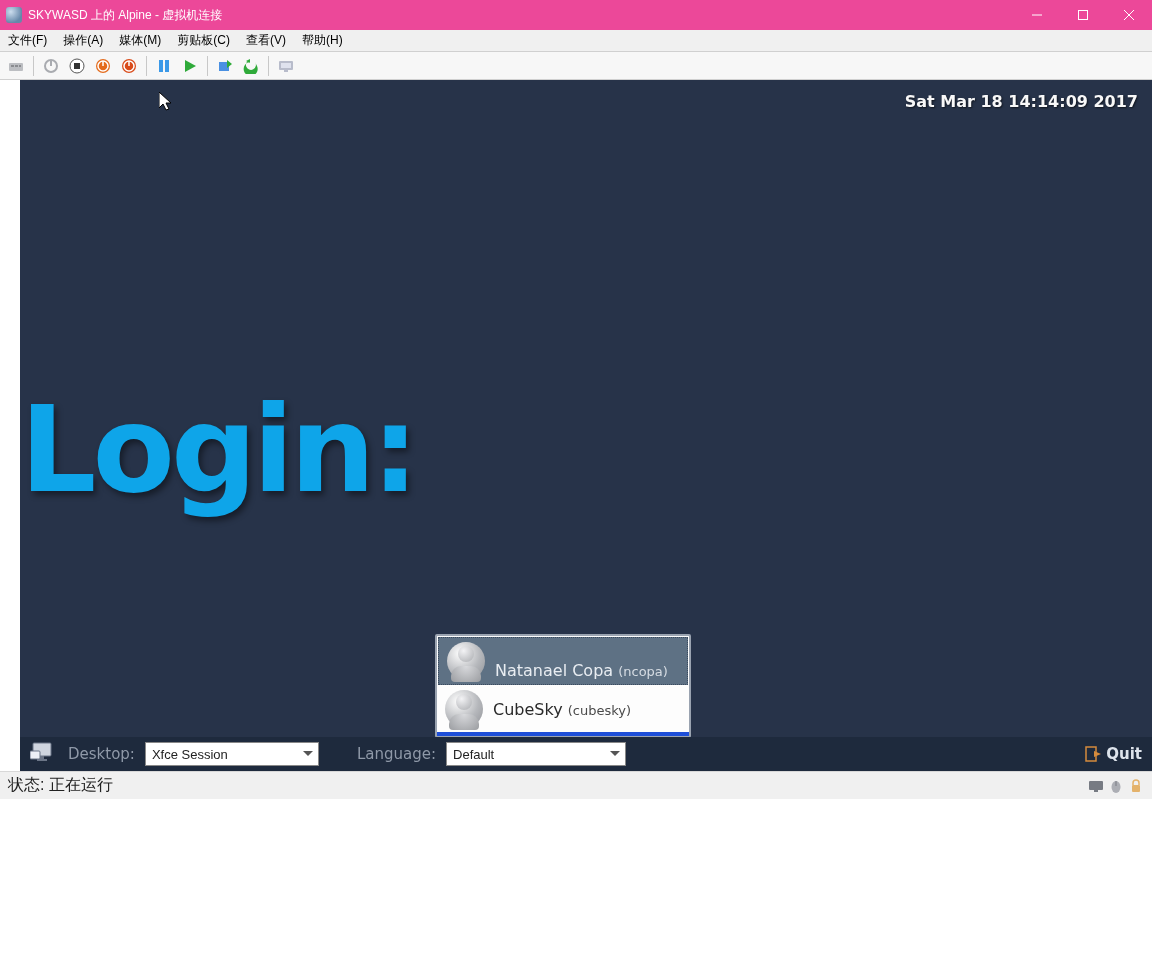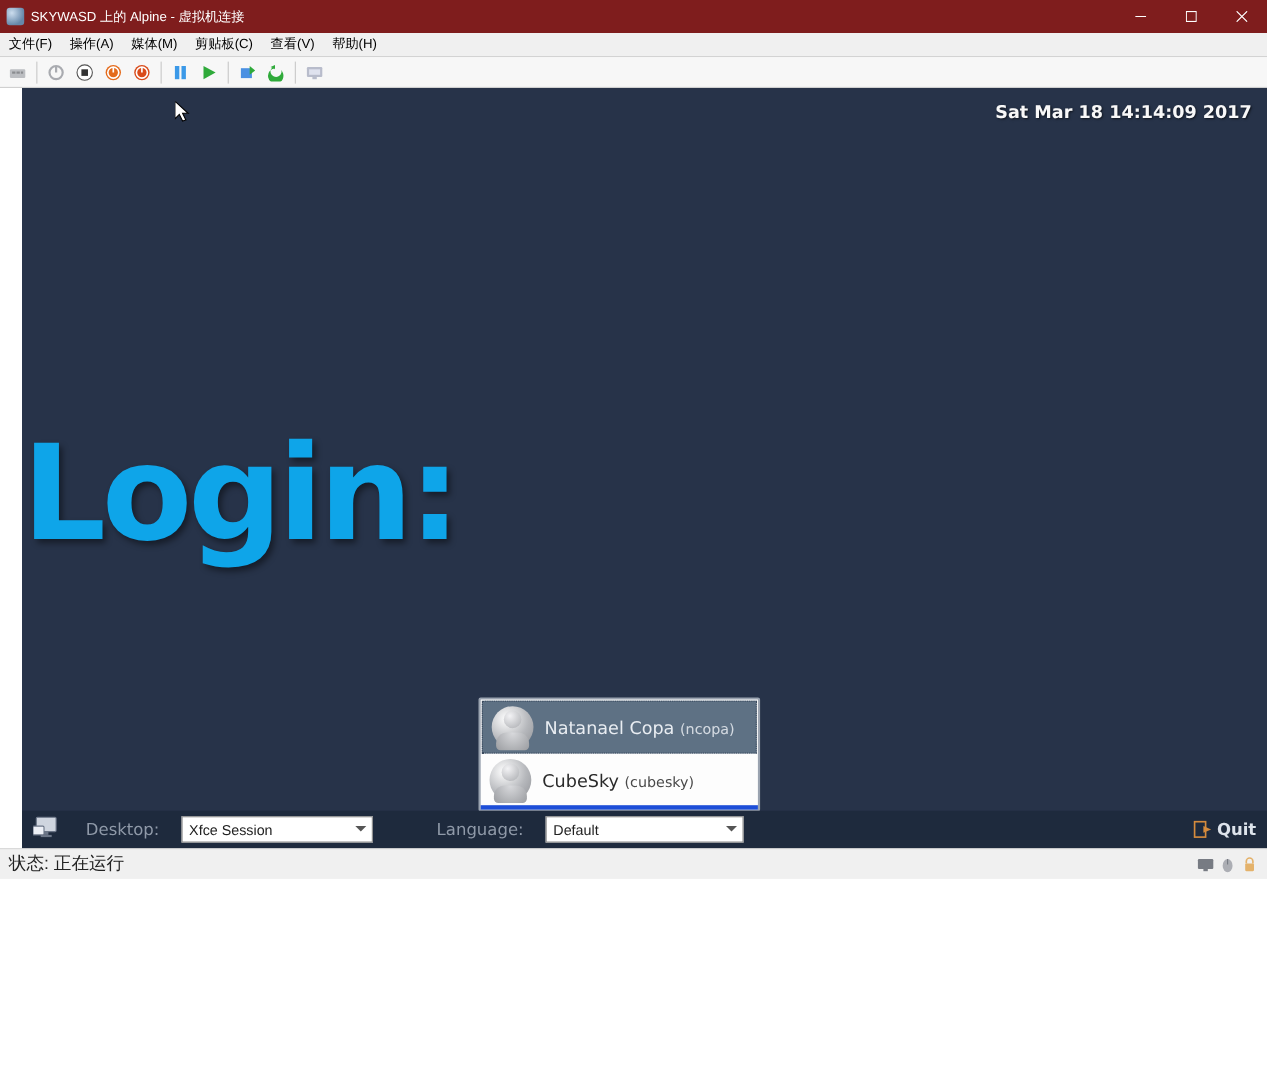--- a/index.html
+++ b/index.html
@@ -5,21 +5,21 @@
   * { margin: 0; padding: 0; box-sizing: border-box; }
   body {
     font-family: "Segoe UI", Tahoma, sans-serif;
     width: 1152px;
     height: 971px;
     overflow: hidden;
     background: #fff;
   }
   
   .titlebar {
-    background: #7f1d1d;
+    background: #ec4899;
     color: #fff;
     height: 30px;
     display: flex;
     align-items: center;
     padding-left: 6px;
     font-size: 12px;
   }
   .titlebar .icon {
     width: 16px; height: 16px;
     background: radial-gradient(circle at 30% 30%, #cde, #68a 70%);
@@ -123,20 +123,21 @@
     gap: 10px;
     font: 16px "DejaVu Sans", sans-serif;
     color: #2a2a2a;
     border-bottom: 4px solid #1d4ed8;
   }
   .user-item.selected {
     background: #5e7184;
     color: #e9edf2;
     border: 1px dotted #3a4a5e;
     margin: 1px;
+    align-items: flex-end;
   }
   .user-item .uname-sub { font-size: 13px; opacity: .85; }
   .user-avatar {
     width: 38px; height: 38px;
     border-radius: 50%;
     background: radial-gradient(circle at 35% 30%, #fff, #b6b8bc 55%, #8d8f94);
     position: relative;
     flex-shrink: 0;
   }
   .user-avatar::after {
@@ -163,21 +164,21 @@
   .guest-bar {
     position: absolute;
     bottom: 0; left: 0; right: 0;
     height: 34px;
     background: #1e2a3d;
     display: flex;
     align-items: center;
     padding: 0 10px;
     font: 15px "DejaVu Sans", sans-serif;
     color: #b7c0cc;
-    gap: 20px;
+    gap: 10px;
     justify-content: space-between;
   }
   .guest-bar .lbl { color: #8f99a8; }
   .guest-bar select, .gsel {
     background: #fff;
     color: #222;
     border: 1px solid #888;
     height: 24px;
     font-size: 13px;
     padding: 0 22px 0 6px;

